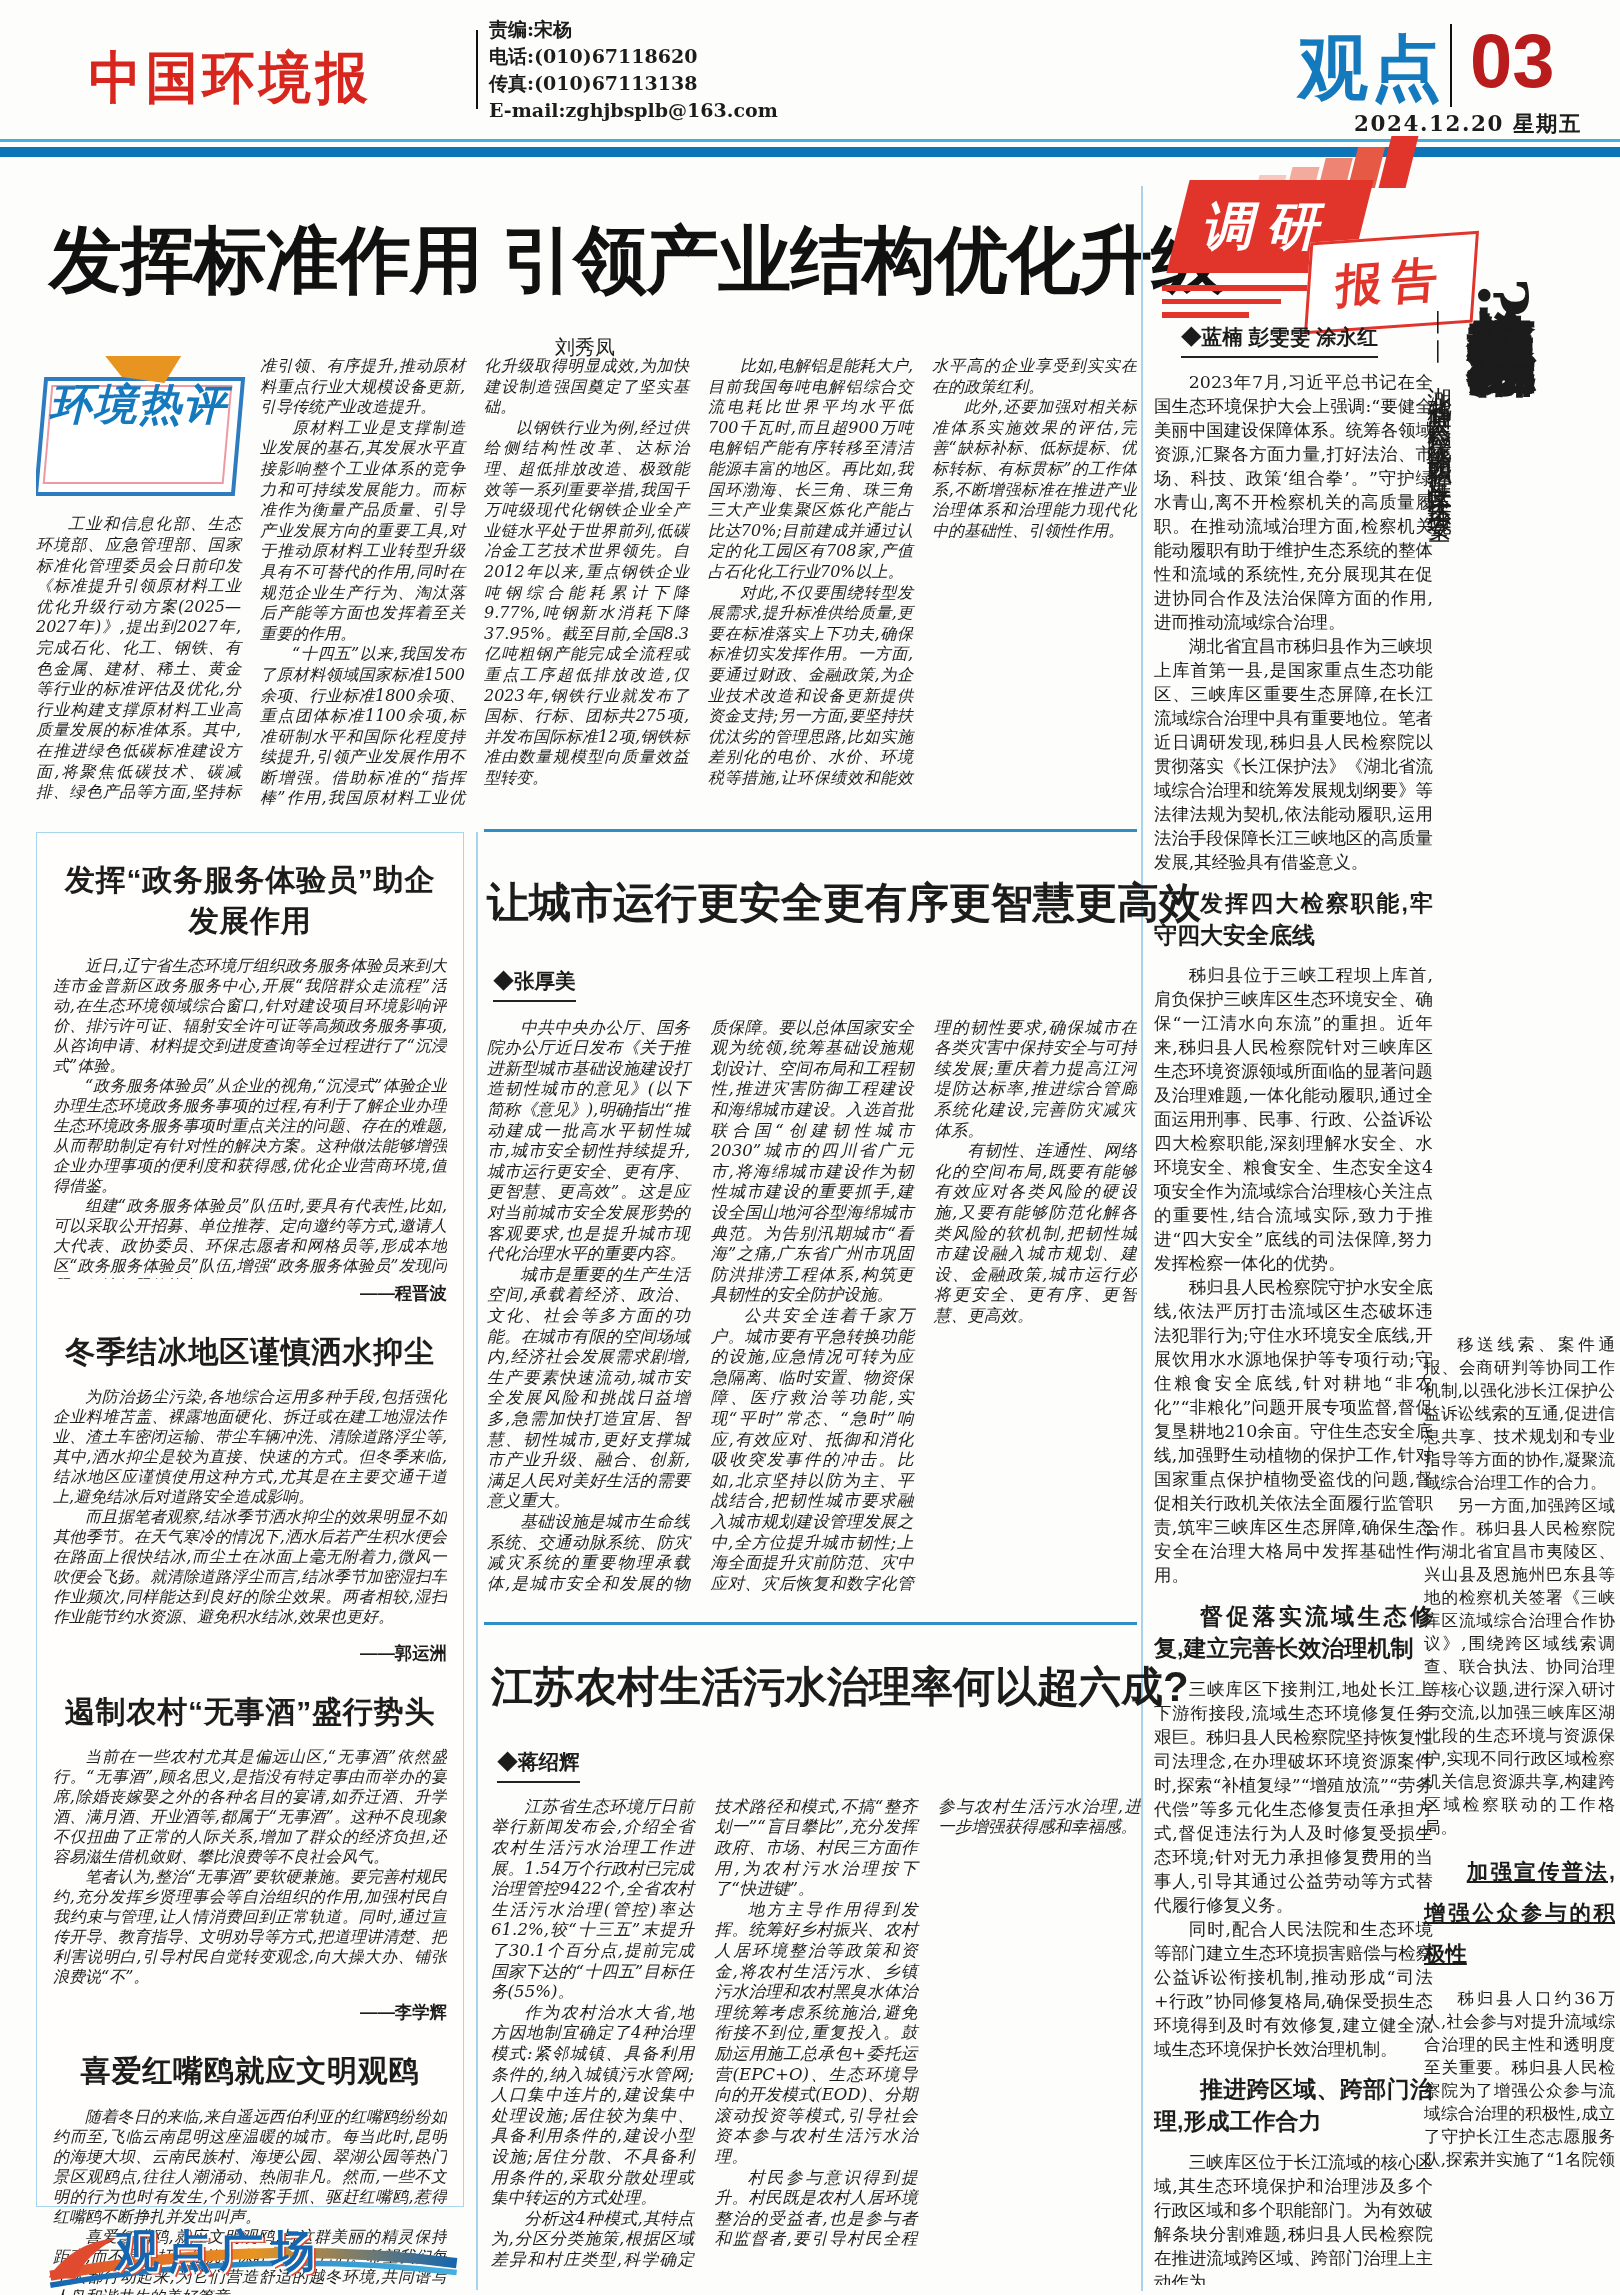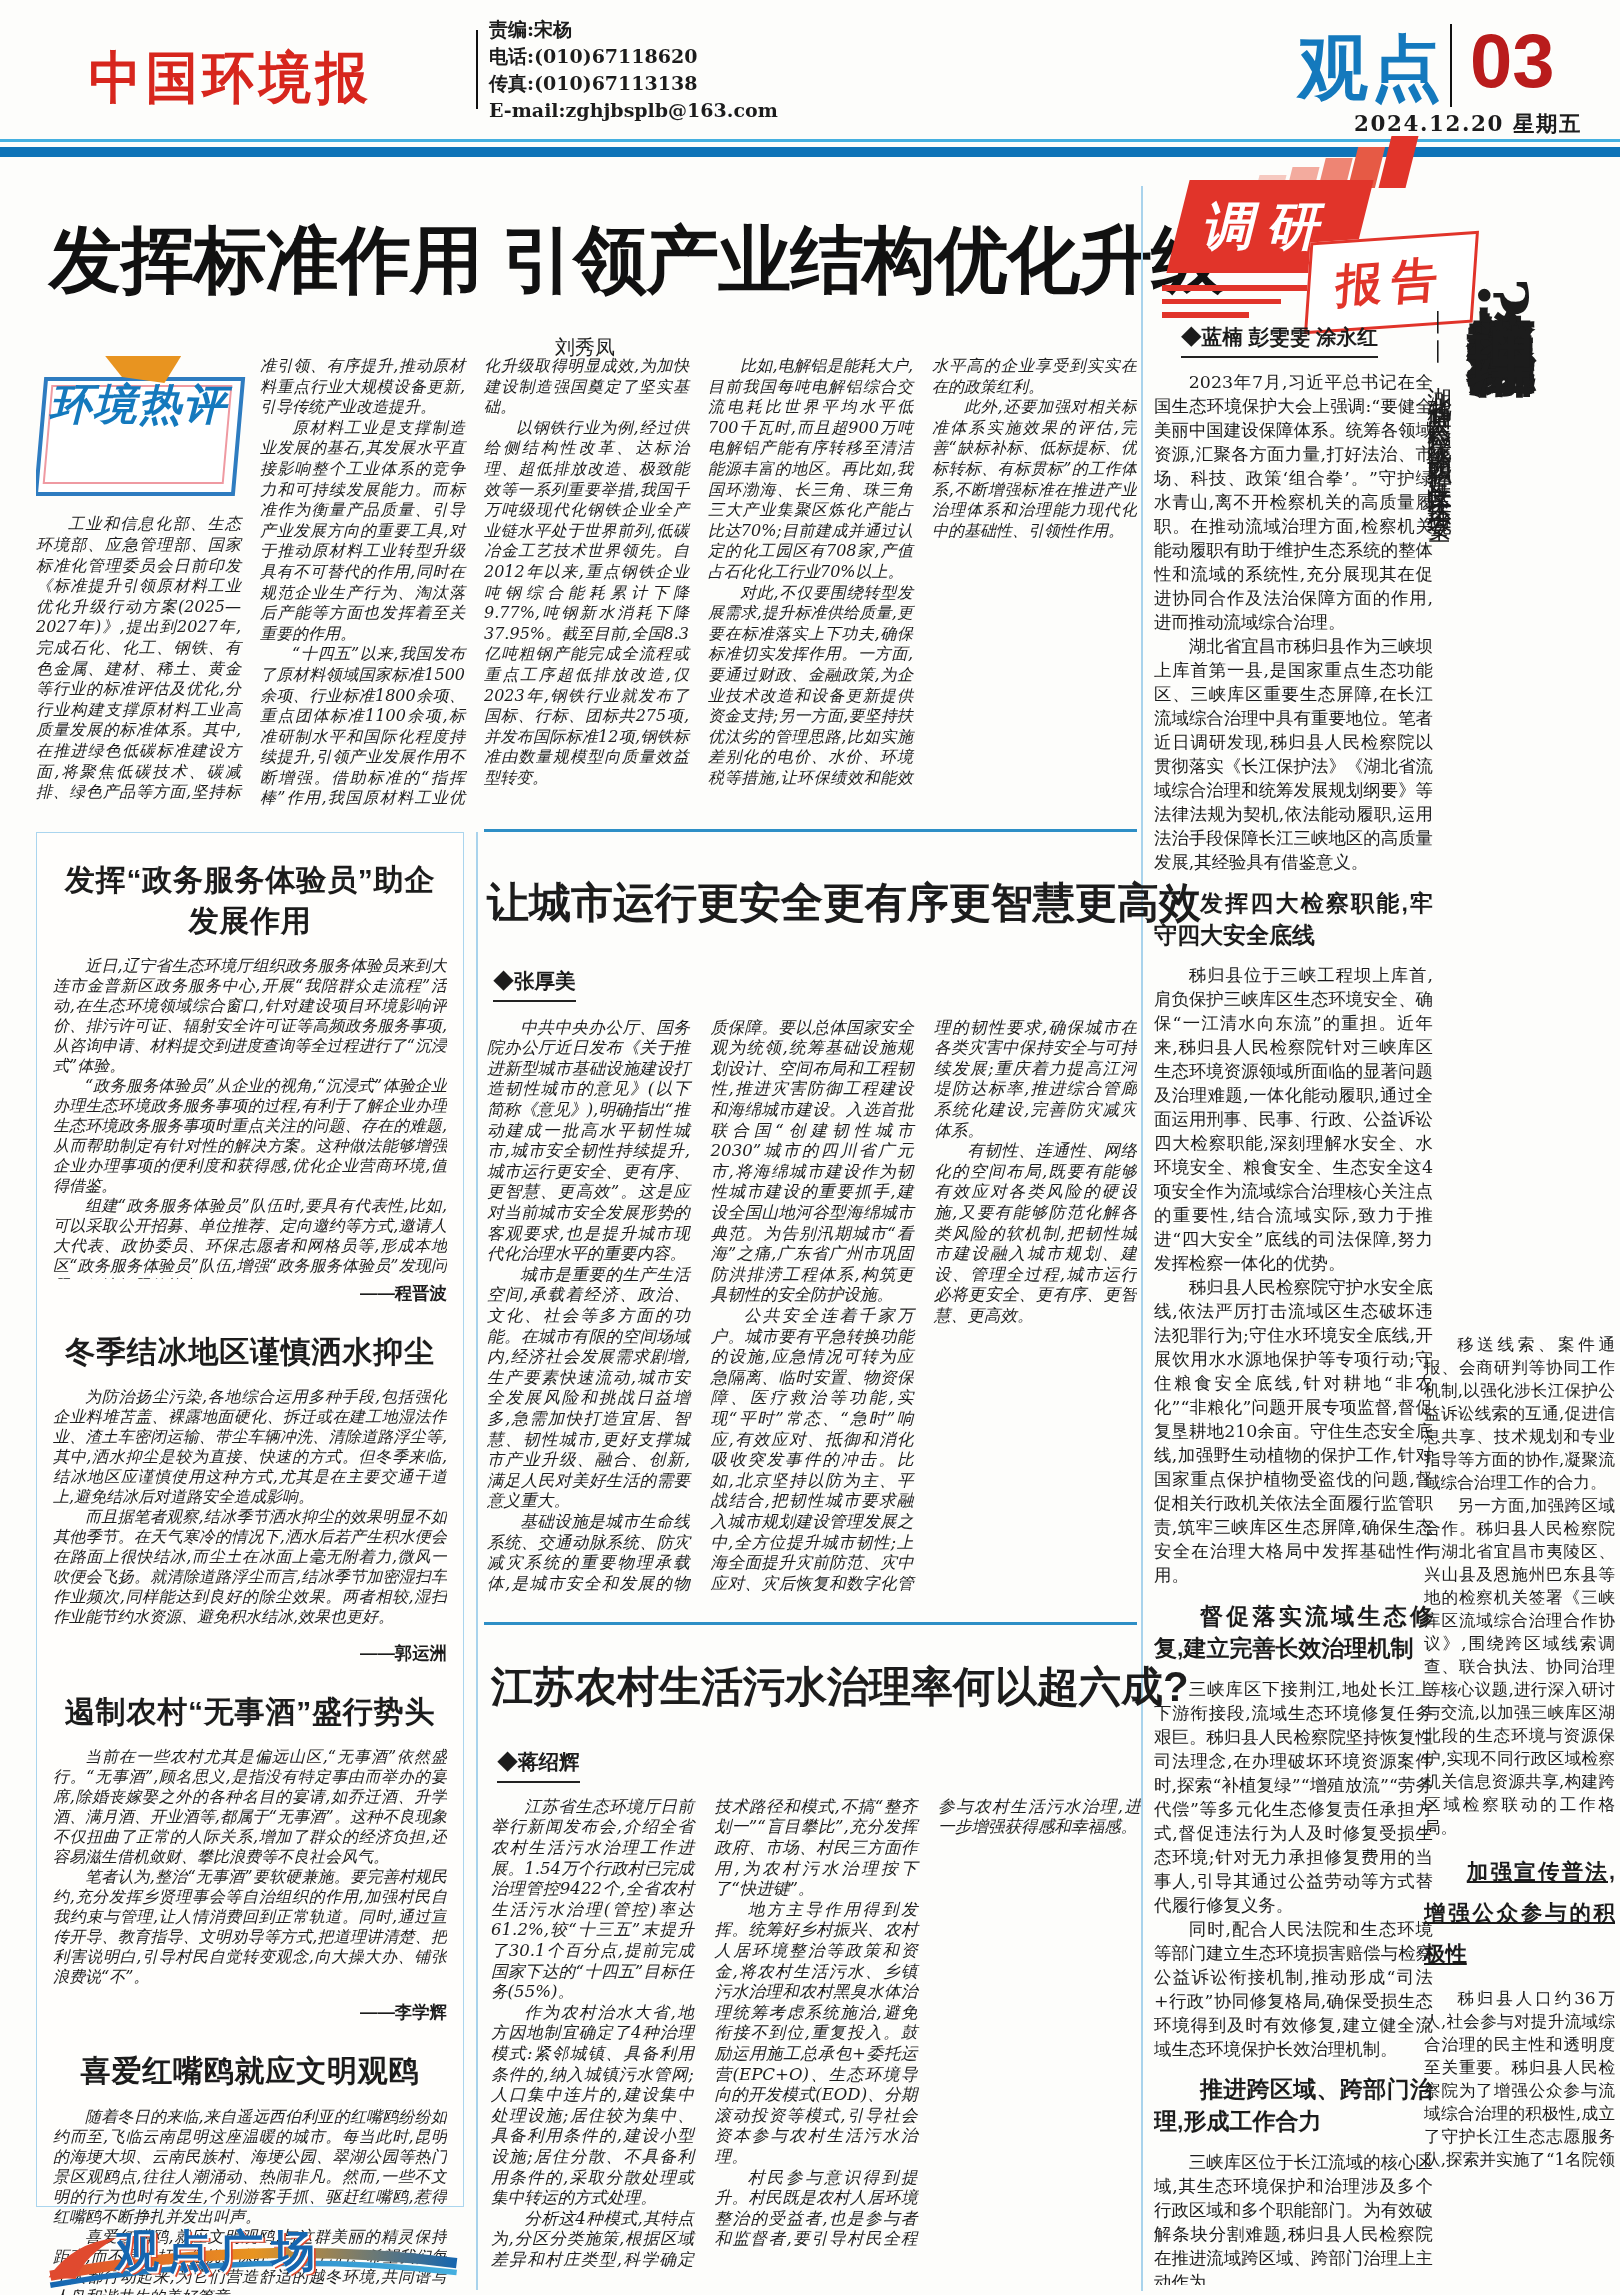--- a/index.html
+++ b/index.html
@@ -242,21 +242,21 @@
   <div class="abs" style="left:487px;top:845px;width:650px;height:771px;">
     <div class="feat-title" style="margin-top:30px;">让城市运行更安全更有序更智慧更高效</div>
     <div style="margin:36px 0 16px 6.3px;">
       <span class="byline">◆张厚美</span>
     </div>
     <div class="feat-body kai" style="height:595px;">
         <p>中共中央办公厅、国务院办公厅近日发布《关于推进新型城市基础设施建设打造韧性城市的意见》(以下简称《意见》),明确指出“推动建成一批高水平韧性城市,城市安全韧性持续提升,城市运行更安全、更有序、更智慧、更高效”。这是应对当前城市安全发展形势的客观要求,也是提升城市现代化治理水平的重要内容。</p>
         <p>城市是重要的生产生活空间,承载着经济、政治、文化、社会等多方面的功能。在城市有限的空间场域内,经济社会发展需求剧增,生产要素快速流动,城市安全发展风险和挑战日益增多,急需加快打造宜居、智慧、韧性城市,更好支撑城市产业升级、融合、创新,满足人民对美好生活的需要意义重大。</p>
         <p>基础设施是城市生命线系统、交通动脉系统、防灾减灾系统的重要物理承载体,是城市安全和发展的物质保障。要以总体国家安全观为统领,统筹基础设施规划设计、空间布局和工程韧性,推进灾害防御工程建设和海绵城市建设。入选首批联合国“创建韧性城市2030”城市的四川省广元市,将海绵城市建设作为韧性城市建设的重要抓手,建设全国山地河谷型海绵城市典范。为告别汛期城市“看海”之痛,广东省广州市巩固防洪排涝工程体系,构筑更具韧性的安全防护设施。</p>
         <p>公共安全连着千家万户。城市要有平急转换功能的设施,应急情况可转为应急隔离、临时安置、物资保障、医疗救治等功能,实现“平时”常态、“急时”响应,有效应对、抵御和消化吸收突发事件的冲击。比如,北京坚持以防为主、平战结合,把韧性城市要求融入城市规划建设管理发展之中,全方位提升城市韧性;上海全面提升灾前防范、灾中应对、灾后恢复和数字化管理的韧性要求,确保城市在各类灾害中保持安全与可持续发展;重庆着力提高江河堤防达标率,推进综合管廊系统化建设,完善防灾减灾体系。</p>
-        <p>有韧性、连通性、网络化的空间布局,既要有能够有效应对各类风险的硬设施,又要有能够防范化解各类风险的软机制,把韧性城市建设融入城市规划、建设、管理全过程,城市运行必将更安全、更有序、更智慧、更高效。</p>
+        <p>有韧性、连通性、网络化的空间布局,既要有能够有效应对各类风险的硬设施,又要有能够防范化解各类风险的软机制,把韧性城市建设融入城市规划、建设、金融政策,城市运行必将更安全、更有序、更智慧、更高效。</p>
       </div>
   </div>
 
   <div class="abs" style="left:491px;top:1632px;width:650px;height:659px;">
     <div class="feat-title" style="margin-top:27px;">江苏农村生活污水治理率何以超六成?</div>
     <div style="margin:33px 0 14.2px 6.3px;">
       <span class="byline">◆蒋绍辉</span>
     </div>
     <div class="feat-body kai" style="height:489px;">
         <p>江苏省生态环境厅日前举行新闻发布会,介绍全省农村生活污水治理工作进展。1.54万个行政村已完成治理管控9422个,全省农村生活污水治理(管控)率达61.2%,较“十三五”末提升了30.1个百分点,提前完成国家下达的“十四五”目标任务(55%)。</p>

